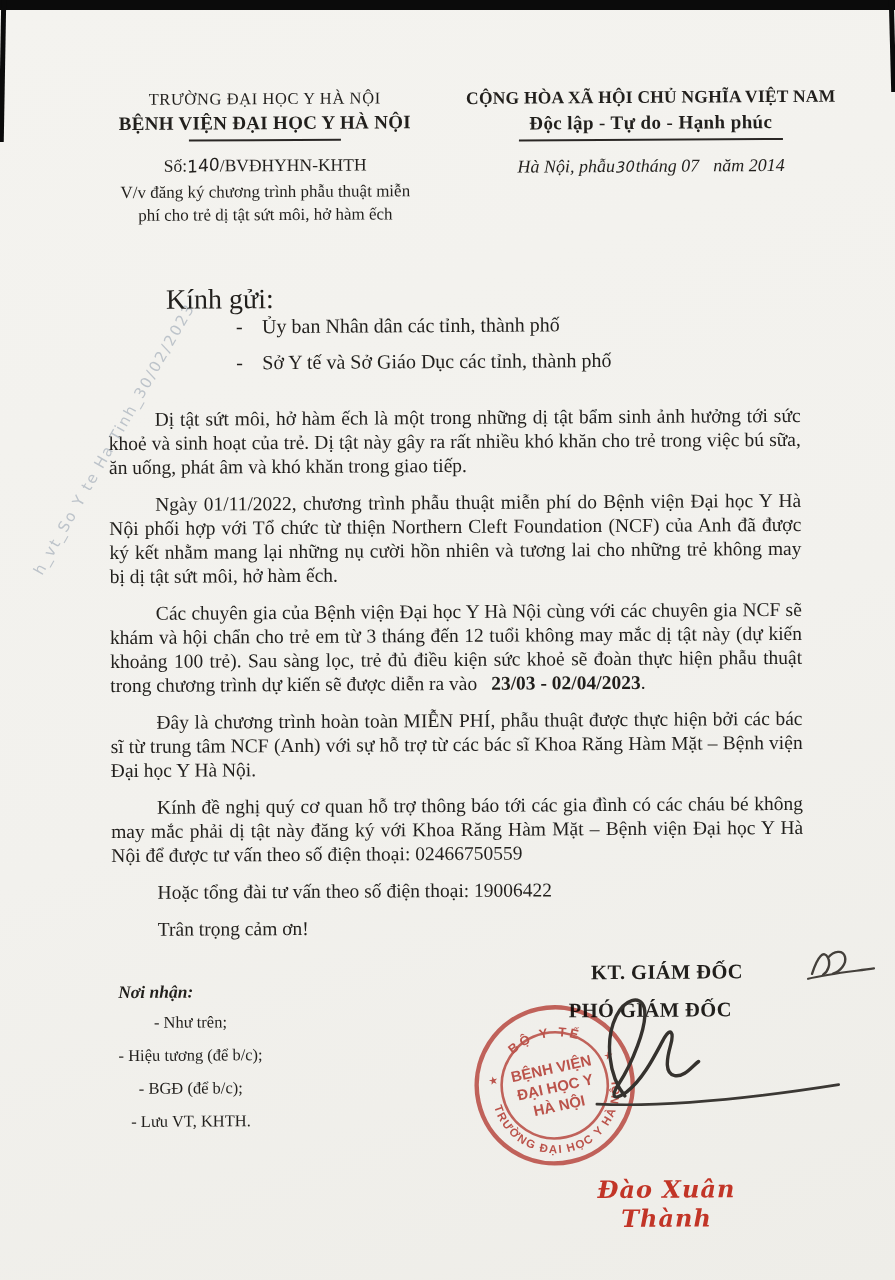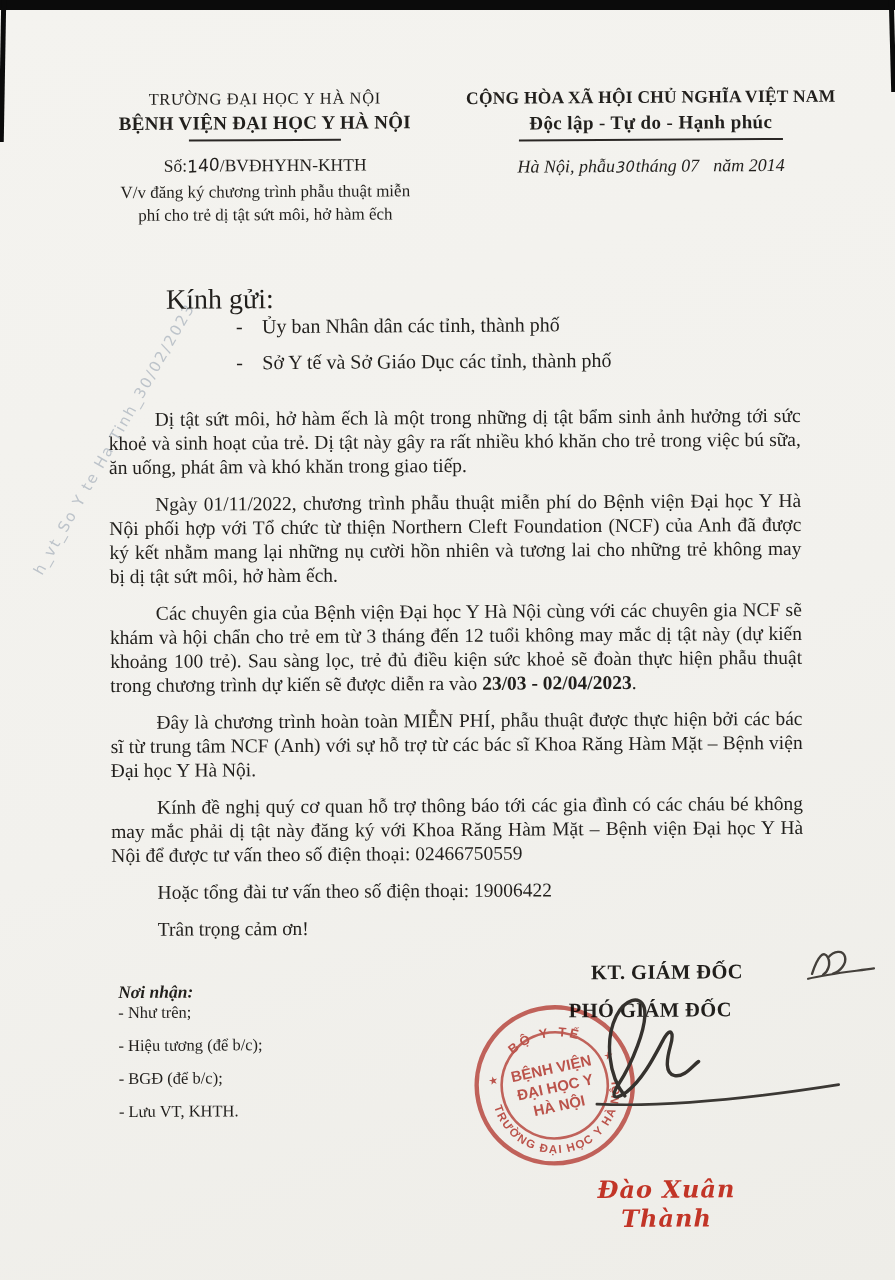--- a/index.html
+++ b/index.html
@@ -52,25 +52,25 @@
   .salutation{position:absolute;left:168px;top:282px;font-size:28px;}
   .recipient-list{position:absolute;left:238px;top:312px;font-size:20px;}
   .recipient-item{display:flex;align-items:baseline;margin-bottom:10px;line-height:26px;}
   .recipient-item .dash{width:26px;}
   
   .body-text{
     position:absolute;left:110px;top:406px;width:692px;
     font-size:19.5px;line-height:24px;text-align:justify;
   }
   .body-text p{margin:0 0 13px 0;text-indent:46px;}
-  .b{font-weight:bold;}
+  .b{font-weight:bold;margin-left:9px;}
   
   .noi-nhan{position:absolute;left:116px;top:980px;font-size:16.5px;}
-  .noi-nhan-label{font-weight:bold;font-style:italic;font-size:17.5px;}
-  .noi-nhan-item{margin-bottom:13px;line-height:20px;}
+  .noi-nhan-label{font-weight:bold;font-style:italic;font-size:17.5px;margin-bottom:10px;}
+  .noi-nhan-item{margin-bottom:13px;line-height:20px;text-align:center;}
   .sign-title1{position:absolute;left:540px;top:962px;width:250px;text-align:center;font-weight:bold;font-size:20.5px;letter-spacing:.4px;}
   .sign-title2{position:absolute;left:518px;top:1000px;width:260px;text-align:center;font-weight:bold;font-size:20.5px;letter-spacing:.4px;}
   .stamp-wrap{position:absolute;left:466px;top:1000px;width:172px;height:172px;transform:rotate(-12deg);mix-blend-mode:multiply;opacity:.92;}
   .pen-sign{position:absolute;left:560px;top:985px;width:300px;height:130px;}
   .kt-scribble{position:absolute;left:800px;top:948px;width:80px;height:42px;}
   .signer-name{
     position:absolute;left:568px;top:1176px;width:190px;text-align:center;
     font-family:"DejaVu Serif",serif;font-style:italic;font-weight:bold;
     font-size:24px;color:#c23527;letter-spacing:1px;
   }

